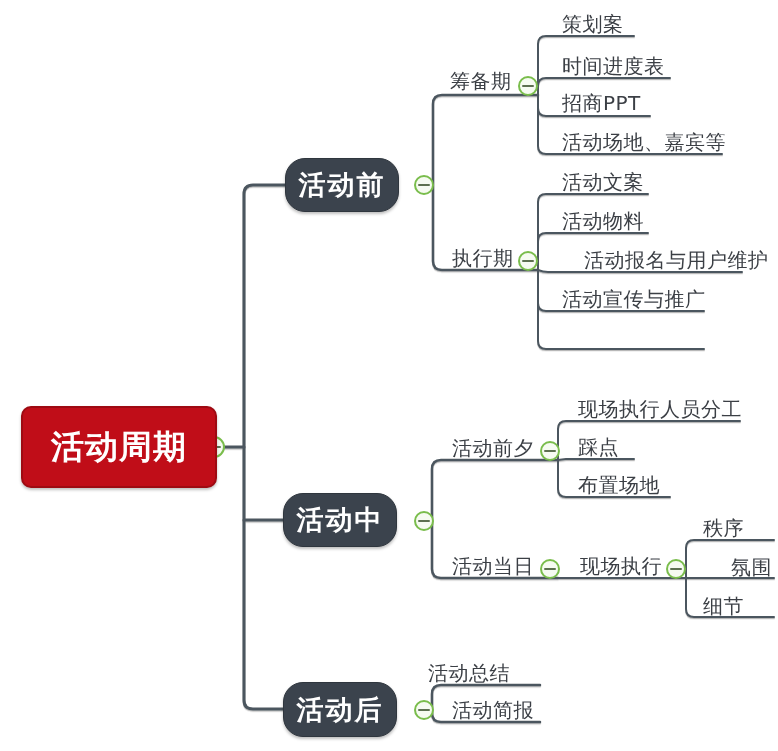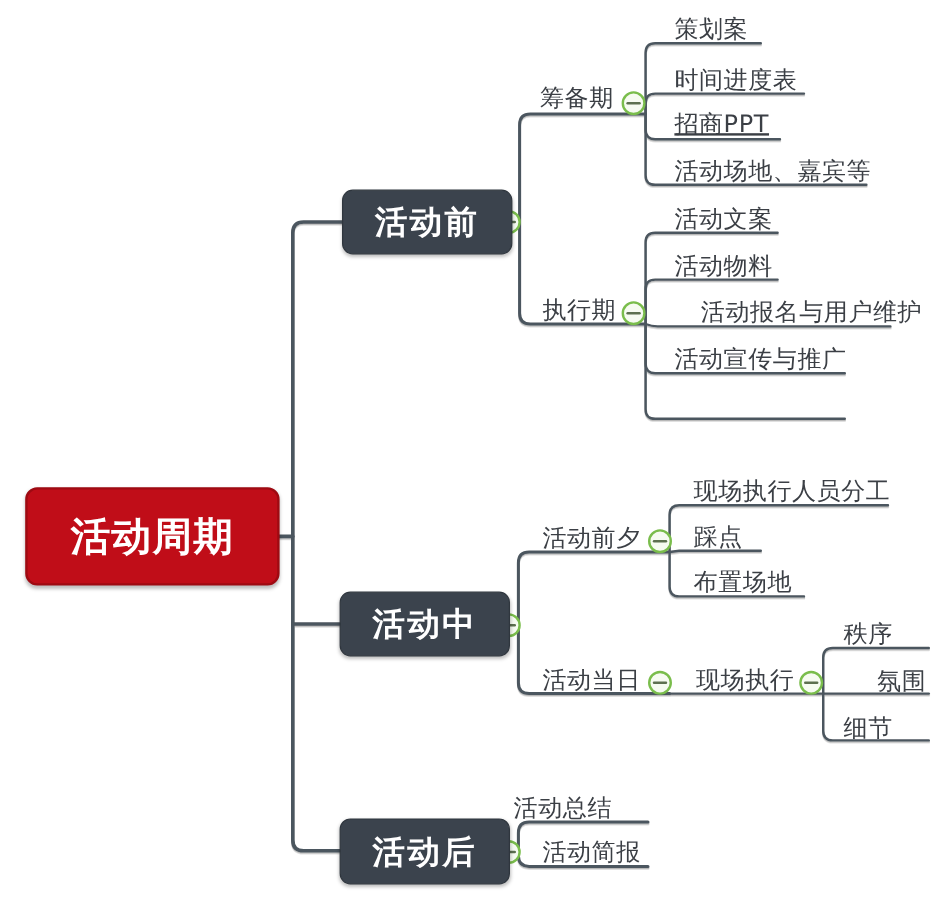--- a/index.html
+++ b/index.html
@@ -23,26 +23,26 @@
   .topic{
     position:absolute;z-index:2;white-space:nowrap;color:var(--text);
     font-size:20px;line-height:22px;letter-spacing:.5px;cursor:default;
   }
   .box{
     position:absolute;z-index:2;display:flex;align-items:center;justify-content:center;
     color:var(--text-white);font-weight:bold;white-space:nowrap;
     box-shadow:0 2px 3px rgba(0,0,0,.25);box-sizing:border-box;cursor:default;
   }
   .box.root{
-    left:21px;top:406px;width:212px;height:82px;border-radius:10px;
+    left:21px;top:406px;width:196px;height:82px;border-radius:10px;
     background:var(--root-fill);border:2px solid var(--root-border);
     font-size:33px;letter-spacing:1px;
   }
   .box.branch{
-    width:142px;height:54px;border-radius:9px;
+    width:114px;height:54px;border-radius:20px;
     background:var(--branch-fill);border:1px solid var(--branch-border);
     font-size:27px;letter-spacing:2px;
   }
   #b1{left:285px;top:158px;} #b2{left:283px;top:493px;} #b3{left:283px;top:682px;height:55px;text-align:right;}
 </style>
 </head>
 <body>
 
 <div id="canvas">
 
@@ -124,21 +124,21 @@
 
   <div class="box root">活动周期</div>
 
   <div id="b1" class="box branch">活动前</div>
   <div id="b2" class="box branch">活动中</div>
   <div id="b3" class="box branch">活动后</div>
 
   <div class="topic" style="left:450px;top:70px;">筹备期</div>
   <div class="topic" style="left:562px;top:13px;">策划案</div>
   <div class="topic" style="left:562px;top:55px;">时间进度表</div>
-  <div class="topic" style="left:562px;top:92px;text-decoration:underline;">招商PPT</div>
+  <div class="topic" style="left:562px;top:92px;">招商PPT</div>
   <div class="topic" style="left:562px;top:131px;">活动场地、嘉宾等</div>
 
   <div class="topic" style="left:452px;top:247px;">执行期</div>
   <div class="topic" style="left:562px;top:171px;">活动文案</div>
   <div class="topic" style="left:562px;top:210px;">活动物料</div>
   <div class="topic" style="left:584px;top:249px;">活动报名与用户维护</div>
   <div class="topic" style="left:562px;top:288px;">活动宣传与推广</div>
 
   <div class="topic" style="left:452px;top:437px;">活动前夕</div>
   <div class="topic" style="left:578px;top:398px;">现场执行人员分工</div>

